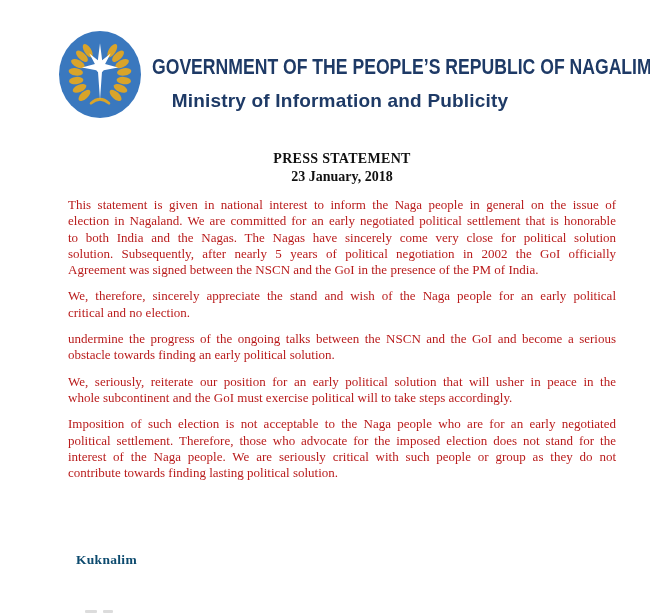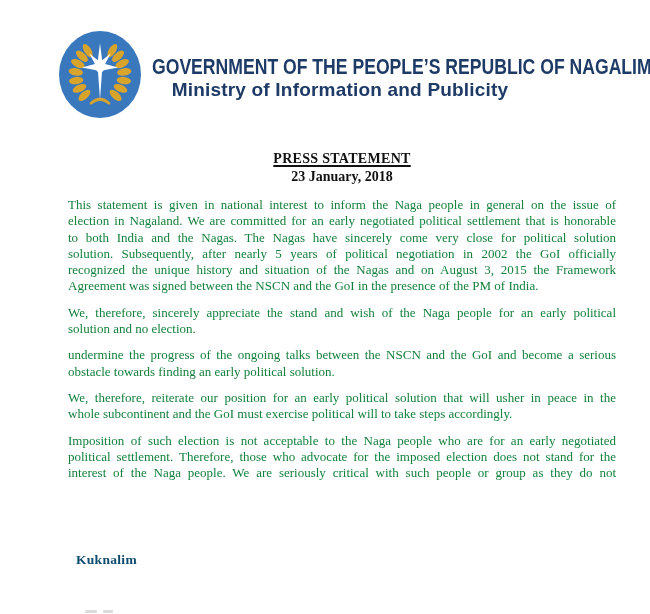--- a/index.html
+++ b/index.html
@@ -11,37 +11,37 @@
 
   
   .emblem{position:absolute;left:59px;top:31px;width:82px;height:87px;}
   .org-name{
     position:absolute;left:152px;top:54px;white-space:nowrap;
     font-family:"Liberation Sans", sans-serif;font-weight:bold;font-size:22px;
     color:#1e3a66;letter-spacing:0px;
     transform:scaleX(0.80);transform-origin:left top;
   }
   .ministry{
-    position:absolute;left:35px;top:79px;width:610px;text-align:center;
+    position:absolute;left:35px;top:90px;width:610px;text-align:center;
     font-family:"Liberation Sans", sans-serif;font-weight:bold;font-size:19px;
     color:#1e3a66;letter-spacing:0.2px;
   }
 
   
   .heading{position:absolute;left:68px;top:151px;width:548px;text-align:center;color:#111111;}
   .heading .title{
     font-weight:bold;font-size:14px;letter-spacing:0.3px;
-    text-decoration:underline;text-decoration-thickness:1.5px;text-underline-offset:2px;
+    text-decoration-thickness:1.5px;text-underline-offset:2px;
   }
   .heading .date{font-weight:bold;font-size:14px;margin-top:2px;}
 
   
   .doc-body{
     position:absolute;left:68px;top:197px;width:548px;
-    font-size:13px;line-height:16.3px;color:#15803d;
+    font-size:13px;line-height:16.3px;color:#b91c1c;
   }
   .para{margin:0 0 10px 0;}
   .line{text-align:justify;text-align-last:justify;}
   .line.last{text-align-last:left;}
 
   .signoff{
     position:absolute;left:76px;top:552px;
     font-weight:bold;font-size:13.5px;color:#0c4a6e;letter-spacing:0.3px;
   }
 
@@ -116,39 +116,39 @@
     <div class="title">PRESS STATEMENT</div>
     <div class="date">23 January, 2018</div>
   </div>
 
   <div class="doc-body">
       <div class="para">
         <div class="line">This statement is given in national interest to inform the Naga people in general on the issue of</div>
         <div class="line">election in Nagaland. We are committed for an early negotiated political settlement that is honorable</div>
         <div class="line">to both India and the Nagas. The Nagas have sincerely come very close for political solution</div>
         <div class="line">solution. Subsequently, after nearly 5 years of political negotiation in 2002 the GoI officially</div>
-        <div class="line">recognized the unique history and situation of the Nagas and on August 3, 2015 the Framework</div>
         <div class="line last">Agreement was signed between the NSCN and the GoI in the presence of the PM of India.</div>
       </div>
       <div class="para">
         <div class="line">We, therefore, sincerely appreciate the stand and wish of the Naga people for an early political</div>
-        <div class="line last">solution and no election.</div>
+        <div class="line last">critical and no election.</div>
       </div>
       <div class="para">
         <div class="line">undermine the progress of the ongoing talks between the NSCN and the GoI and become a serious</div>
         <div class="line last">obstacle towards finding an early political solution.</div>
       </div>
       <div class="para">
-        <div class="line">We, therefore, reiterate our position for an early political solution that will usher in peace in the</div>
+        <div class="line">We, seriously, reiterate our position for an early political solution that will usher in peace in the</div>
         <div class="line last">whole subcontinent and the GoI must exercise political will to take steps accordingly.</div>
       </div>
       <div class="para">
         <div class="line">Imposition of such election is not acceptable to the Naga people who are for an early negotiated</div>
         <div class="line">political settlement. Therefore, those who advocate for the imposed election does not stand for the</div>
         <div class="line">interest of the Naga people. We are seriously critical with such people or group as they do not</div>
+        <div class="line last">contribute towards finding lasting political solution.</div>
       </div>
     </div>
 
   <div class="signoff">Kuknalim</div>
 
   <div class="artifact a1"></div>
   <div class="artifact a2"></div>
 
 </div>
 

